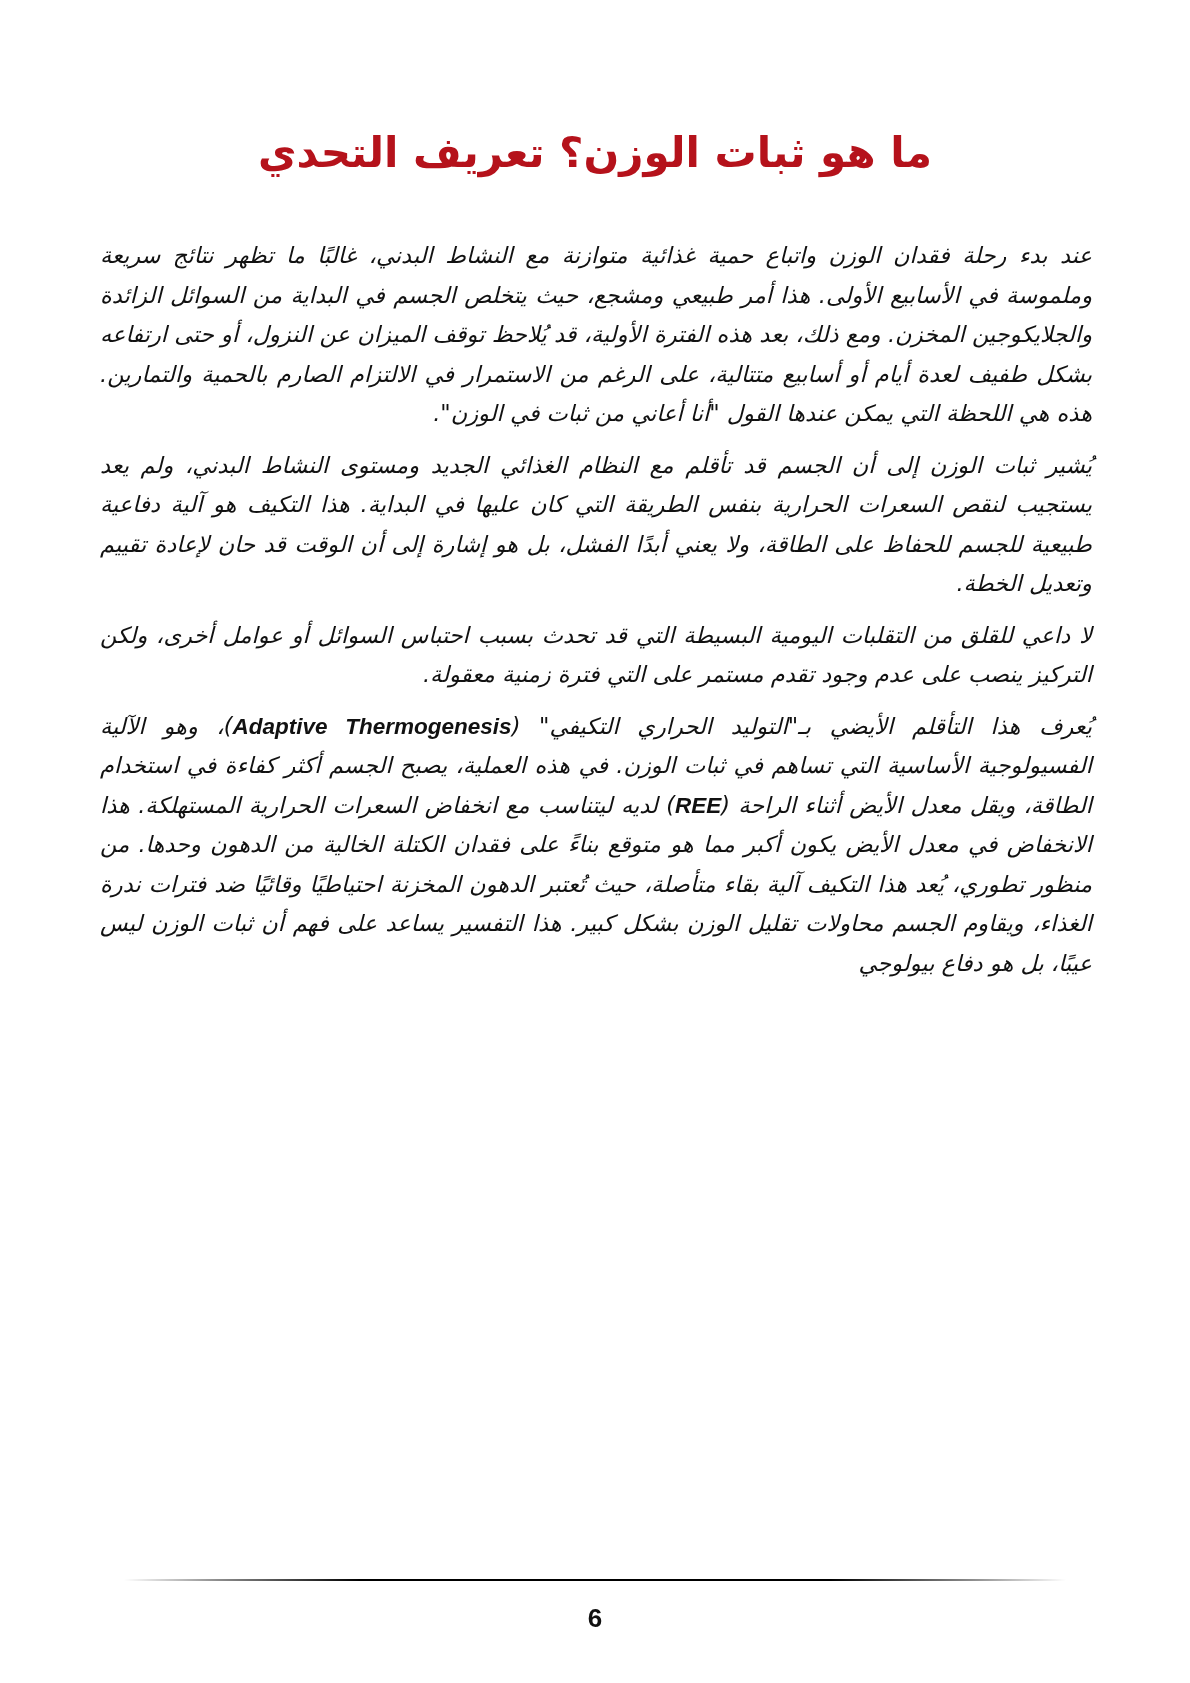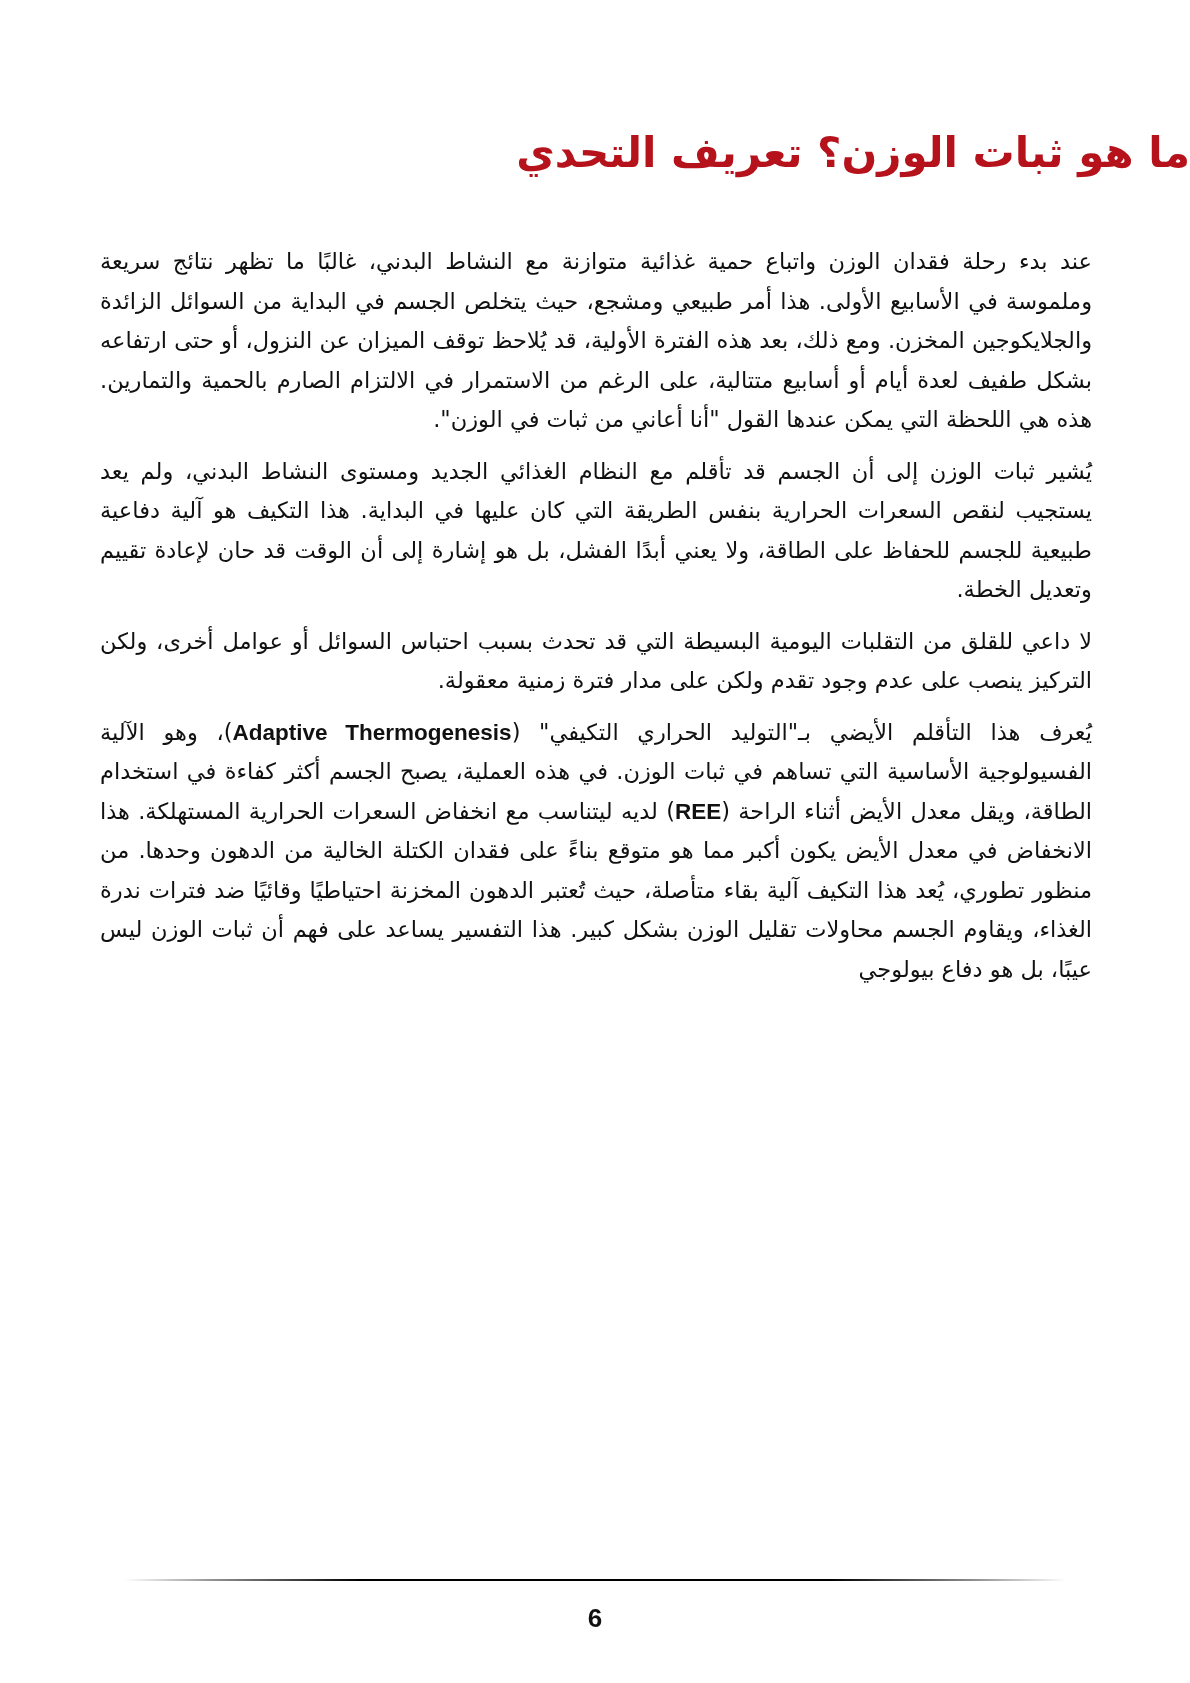--- a/index.html
+++ b/index.html
@@ -20,32 +20,33 @@
       left: 0; top: 0;
       width: 1190px;
       height: 1683px;
       direction: rtl;
     }
     .title {
       position: absolute;
       top: 118px;
       left: 0;
       width: 1190px;
-      text-align: right;
+      text-align: center;
       font-size: 42px;
       font-weight: bold;
       color: #b5121b;
       line-height: 70px;
       margin: 0;
     }
     .body-text {
       position: absolute;
-      top: 242px;
+      top: 236px;
       left: 100px;
       width: 992px;
+      font-style: italic;
     }
     .para {
       font-size: 22.5px;
       line-height: 39.5px;
       text-align: justify;
       text-align-last: right;
       margin: 0 0 12px 0;
     }
     .para.bold {
       font-weight: bold;
@@ -82,19 +83,19 @@
   </style>
 </head>
 <body>
 
 <div class="page">
   <h1 class="title" style="color: rgb(181, 18, 27);">ما هو ثبات الوزن؟ تعريف التحدي</h1>
 
   <div class="body-text">
     <p class="para">عند بدء رحلة فقدان الوزن واتباع حمية غذائية متوازنة مع النشاط البدني، غالبًا ما تظهر نتائج سريعة وملموسة في الأسابيع الأولى. هذا أمر طبيعي ومشجع، حيث يتخلص الجسم في البداية من السوائل الزائدة والجلايكوجين المخزن. ومع ذلك، بعد هذه الفترة الأولية، قد يُلاحظ توقف الميزان عن النزول، أو حتى ارتفاعه بشكل طفيف لعدة أيام أو أسابيع متتالية، على الرغم من الاستمرار في الالتزام الصارم بالحمية والتمارين. هذه هي اللحظة التي يمكن عندها القول "أنا أعاني من ثبات في الوزن".</p>
     <p class="para">يُشير ثبات الوزن إلى أن الجسم قد تأقلم مع النظام الغذائي الجديد ومستوى النشاط البدني، ولم يعد يستجيب لنقص السعرات الحرارية بنفس الطريقة التي كان عليها في البداية. هذا التكيف هو آلية دفاعية طبيعية للجسم للحفاظ على الطاقة، ولا يعني أبدًا الفشل، بل هو إشارة إلى أن الوقت قد حان لإعادة تقييم وتعديل الخطة.</p>
-    <p class="para">لا داعي للقلق من التقلبات اليومية البسيطة التي قد تحدث بسبب احتباس السوائل أو عوامل أخرى، ولكن التركيز ينصب على عدم وجود تقدم ولكن على مدار فترة زمنية معقولة.</p>
+    <p class="para">لا داعي للقلق من التقلبات اليومية البسيطة التي قد تحدث بسبب احتباس السوائل أو عوامل أخرى، ولكن التركيز ينصب على عدم وجود تقدم مستمر على التي فترة زمنية معقولة.</p>
     <p class="para"><span>يُعرف هذا التأقلم الأيضي بـ"التوليد الحراري التكيفي" (</span><span class="latin">Adaptive Thermogenesis</span><span>)، وهو الآلية الفسيولوجية الأساسية التي تساهم في ثبات الوزن. في هذه العملية، يصبح الجسم أكثر كفاءة في استخدام الطاقة، ويقل معدل الأيض أثناء الراحة (</span><span class="latin">REE</span><span>) لديه ليتناسب مع انخفاض السعرات الحرارية المستهلكة. هذا الانخفاض في معدل الأيض يكون أكبر مما هو متوقع بناءً على فقدان الكتلة الخالية من الدهون وحدها. من منظور تطوري، يُعد هذا التكيف آلية بقاء متأصلة، حيث تُعتبر الدهون المخزنة احتياطيًا وقائيًا ضد فترات ندرة الغذاء، ويقاوم الجسم محاولات تقليل الوزن بشكل كبير. هذا التفسير يساعد على فهم أن ثبات الوزن ليس عيبًا، بل هو دفاع بيولوجي</span></p>
   </div>
 
   <div class="footer-rule"></div>
   <div class="page-number">6</div>
 </div>
 
 </body></html>

